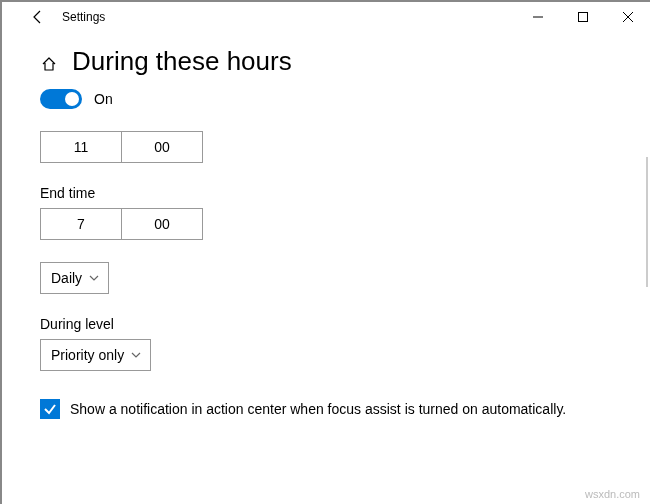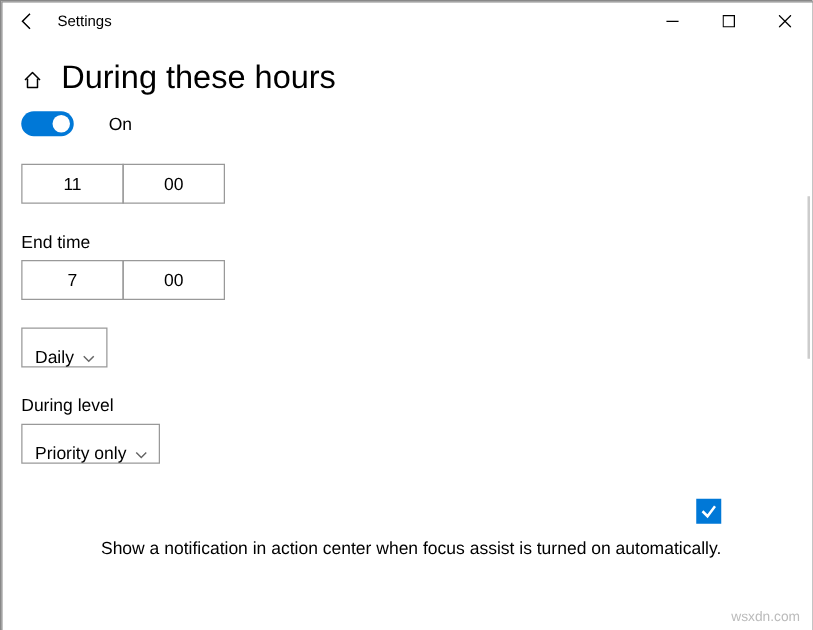--- a/index.html
+++ b/index.html
@@ -9,21 +9,21 @@
     font-family: "Segoe UI", Arial, sans-serif;
     background: #fff;
     color: #000;
     overflow: hidden;
     border: 1px solid #888;
   }
   .titlebar {
     display: flex;
     align-items: center;
     height: 30px;
-    padding-left: 8px;
+    padding-left: 24px;
     text-align: center;
   }
   .back-btn {
     width: 24px; height: 24px;
     display: flex; align-items: center; justify-content: center;
     font-size: 16px;
     cursor: default;
   }
   .title {
     font-size: 12px;
@@ -33,21 +33,21 @@
     margin-left: auto;
     display: flex;
   }
   .winctrl {
     width: 45px; height: 30px;
     display: flex; align-items: center; justify-content: center;
     font-size: 13px;
   }
   .winctrl svg { display:block; }
   .content {
-    padding: 8px 22px 0 15px;
+    padding: 8px 22px 0 38px;
     position: relative;
     height: calc(100% - 30px);
   }
   .heading-row {
     display: flex;
     align-items: center;
     gap: 14px;
     margin-top: 6px;
     margin-bottom: 12px;
   }
@@ -56,21 +56,21 @@
     display: flex; align-items: center; justify-content: center;
     margin-top: 4px;
   }
   .page-heading {
     font-size: 26px;
     font-weight: 400;
   }
   .toggle-row {
     display: flex;
     align-items: center;
-    gap: 28px;
+    gap: 12px;
     margin-bottom: 22px;
   }
   .toggle {
     width: 42px; height: 20px;
     border-radius: 10px;
     background: #0078D7;
     position: relative;
   }
   .toggle-knob {
     position: absolute;
@@ -95,38 +95,37 @@
     align-items: center;
     justify-content: center;
     font-size: 14px;
     margin-left: -1px;
   }
   .time-cell:first-child { margin-left: 0; }
   .dropdown {
     height: 32px;
     border: 1px solid #999;
     display: inline-flex;
-    align-items: flex-end;
+    align-items: center;
     padding: 0 8px 0 10px;
     font-size: 14px;
     gap: 6px;
     margin-bottom: 22px;
   }
   .chev {
     width: 12px; height: 12px;
     display: flex; align-items: center; justify-content: center;
     color: #555;
   }
   .checkbox-row {
     display: flex;
-    align-items: flex-end;
+    align-items: center;
     gap: 10px;
     margin-top: 6px;
     max-width: 560px;
-    flex-direction: column;
   }
   .checkbox {
     width: 20px; height: 20px;
     background: #0078D7;
     display: flex;
     align-items: center;
     justify-content: center;
     flex-shrink: 0;
   }
   .checkbox svg { display:block; }

